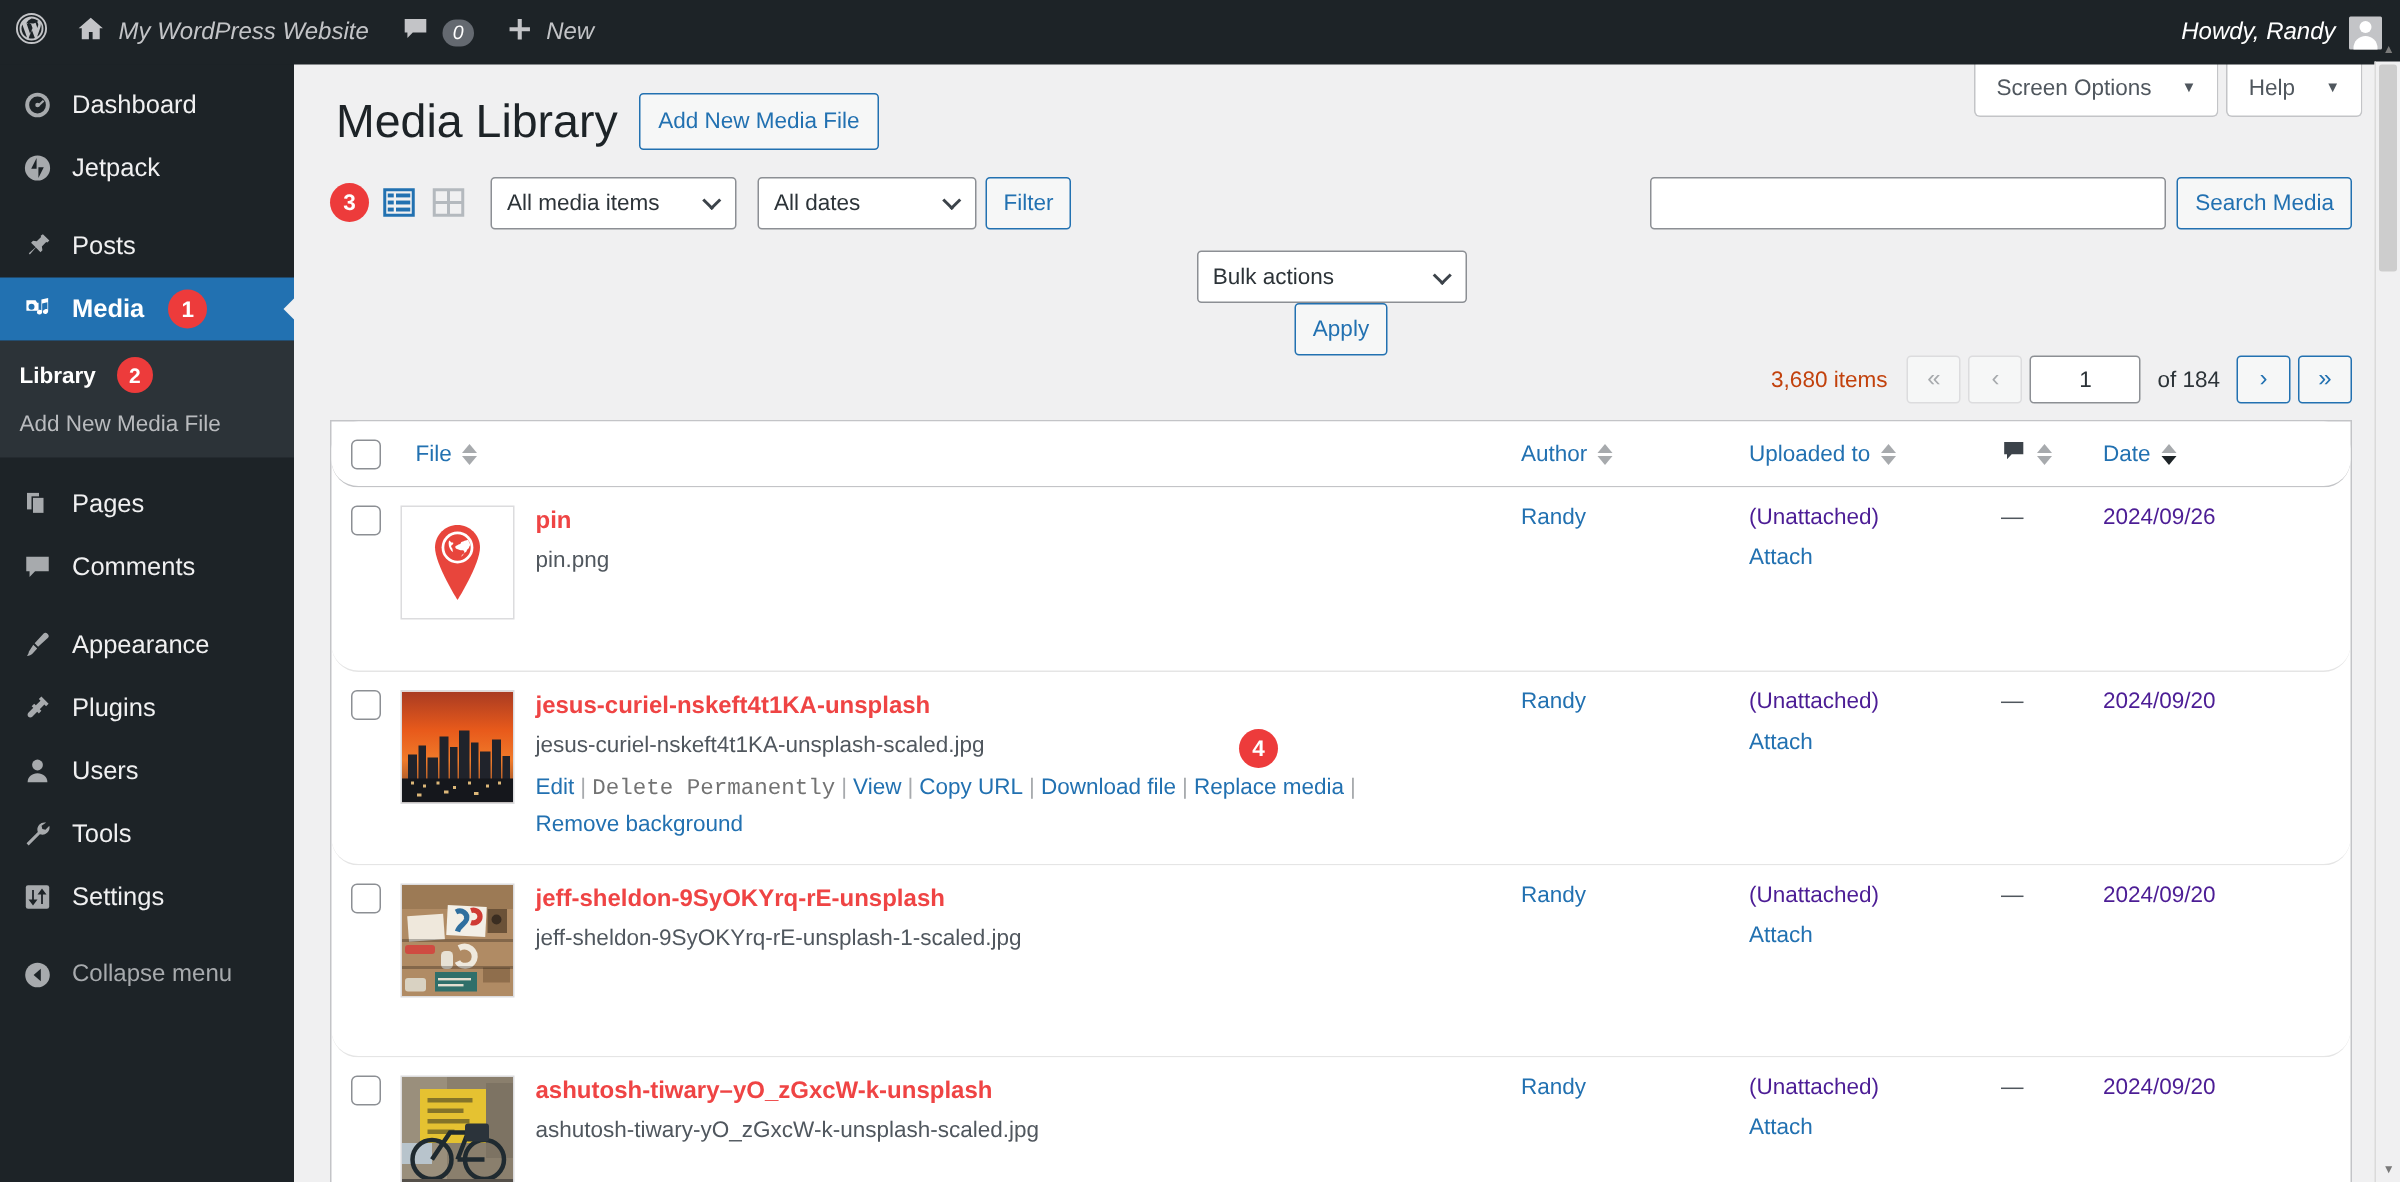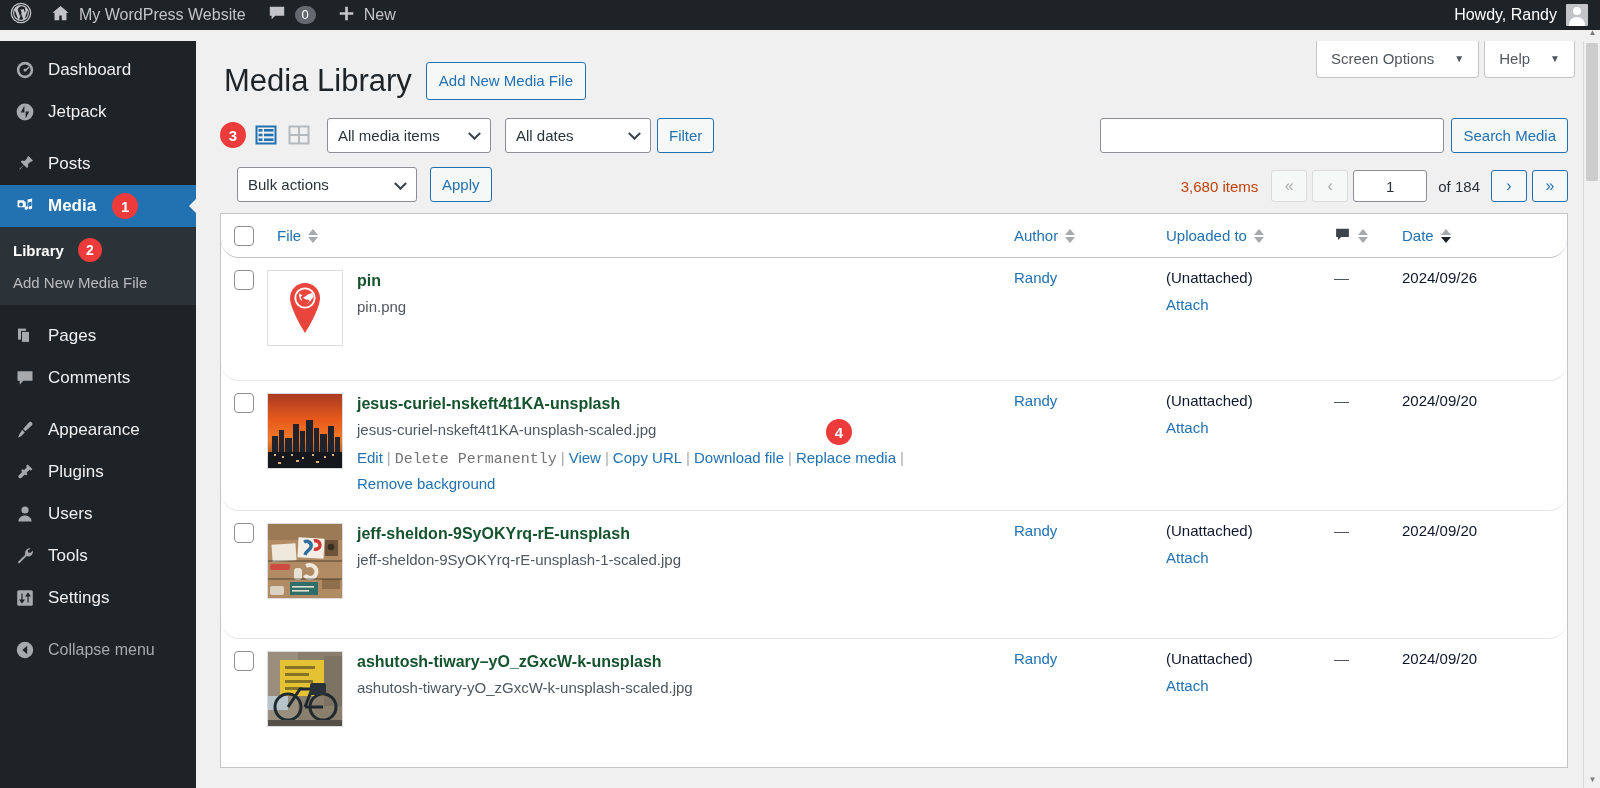--- a/index.html
+++ b/index.html
@@ -7,26 +7,27 @@
     margin: 0; padding: 0;
     width: 1600px; height: 788px;
     overflow: hidden;
     background: #f0f0f1;
     font-family: "Liberation Sans", sans-serif;
   }
 
   
   #adminbar {
     position: absolute; top: 0; left: 0;
-    width: 1600px; height: 30px;
+    width: 1600px; height: 43px;
     background: #1d2327;
     color: #c3c4c7;
     display: flex; align-items: center;
     font-size: 16px;
     z-index: 50;
+    font-style: italic;
   }
   .ab-item {
     display: flex; align-items: center; gap: 9px;
     height: 41px; padding: 0 11px;
     color: #c3c4c7; white-space: nowrap;
   }
   .ab-logo { padding-left: 10px; padding-right: 8px; }
   .ab-right { margin-left: auto; display: flex; align-items: center; padding-right: 12px; }
   .ab-avatar {
     width: 22px; height: 22px; background: #c3c4c7;
@@ -178,22 +179,23 @@
   .search-input {
     width: 344px; height: 35px;
     border: 1px solid #8c8f94; border-radius: 3px;
     background: #fff; padding: 0 8px;
     font-size: 15px; font-family: "Liberation Sans", sans-serif;
     color: #2c3338;
   }
 
   
   .bulknav {
-    display: flex; align-items: flex-end;
-    padding: 12px 24px 11px 41px;
+    display: flex; align-items: center;
+    padding: 12px 24px 11px 24px;
+    flex-direction: column;
   }
   .items-count { color: #c2410c; font-size: 15px; margin-right: 13px; }
   .pagenav { display: flex; align-items: center; gap: 5px; }
   .pg-btn {
     width: 36px; height: 32px;
     display: flex; align-items: center; justify-content: center;
     border: 1px solid #2271b1; border-radius: 3px;
     background: #f6f7f7; color: #2271b1; font-size: 16px;
   }
   .pg-btn.disabled { border-color: #dcdcde; background: #f6f7f7; color: #a7aaad; }
@@ -246,30 +248,30 @@
   }
 
   .thumb {
     width: 76px; height: 76px;
     border: 1px solid #dcdcde; background: #fff;
     overflow: hidden; flex: 0 0 76px;
     display: block;
   }
   .file-meta { padding-top: 2px; }
   .file-title {
-    color: #14532d; font-weight: 700; font-size: 16px; display: block;
+    color: #ef4444; font-weight: 700; font-size: 16px; display: block;
     margin-bottom: 8px;
   }
   .file-name { color: #50575e; font-size: 15px; display: block; }
   .row-actions { font-size: 15px; color: #a7aaad; margin-top: 8px; line-height: 1.6; }
   .row-actions a { color: #2271b1; text-decoration: none; }
   .row-actions a.trash { color: #737373; font-family: Liberation Mono, monospace; }
   .row-actions .sep { color: #a7aaad; padding: 0 4px; }
   .lnk { color: #2271b1; text-decoration: none; }
-  .muted { color: #0f172a; }
+  .muted { color: #4c1d95; }
   .dash { color: #50575e; }
   .attach-line { display: block; margin-top: 10px; }
   .row-body { padding: 12px 10px 14px 0; }
 
   .callout-inline { position: absolute; }
 
   
   #scrollbar {
     position: absolute; top: 41px; right: 0; width: 17px; height: 747px;
     background: #f0f0f1; border-left: 1px solid #dadada; z-index: 60;

